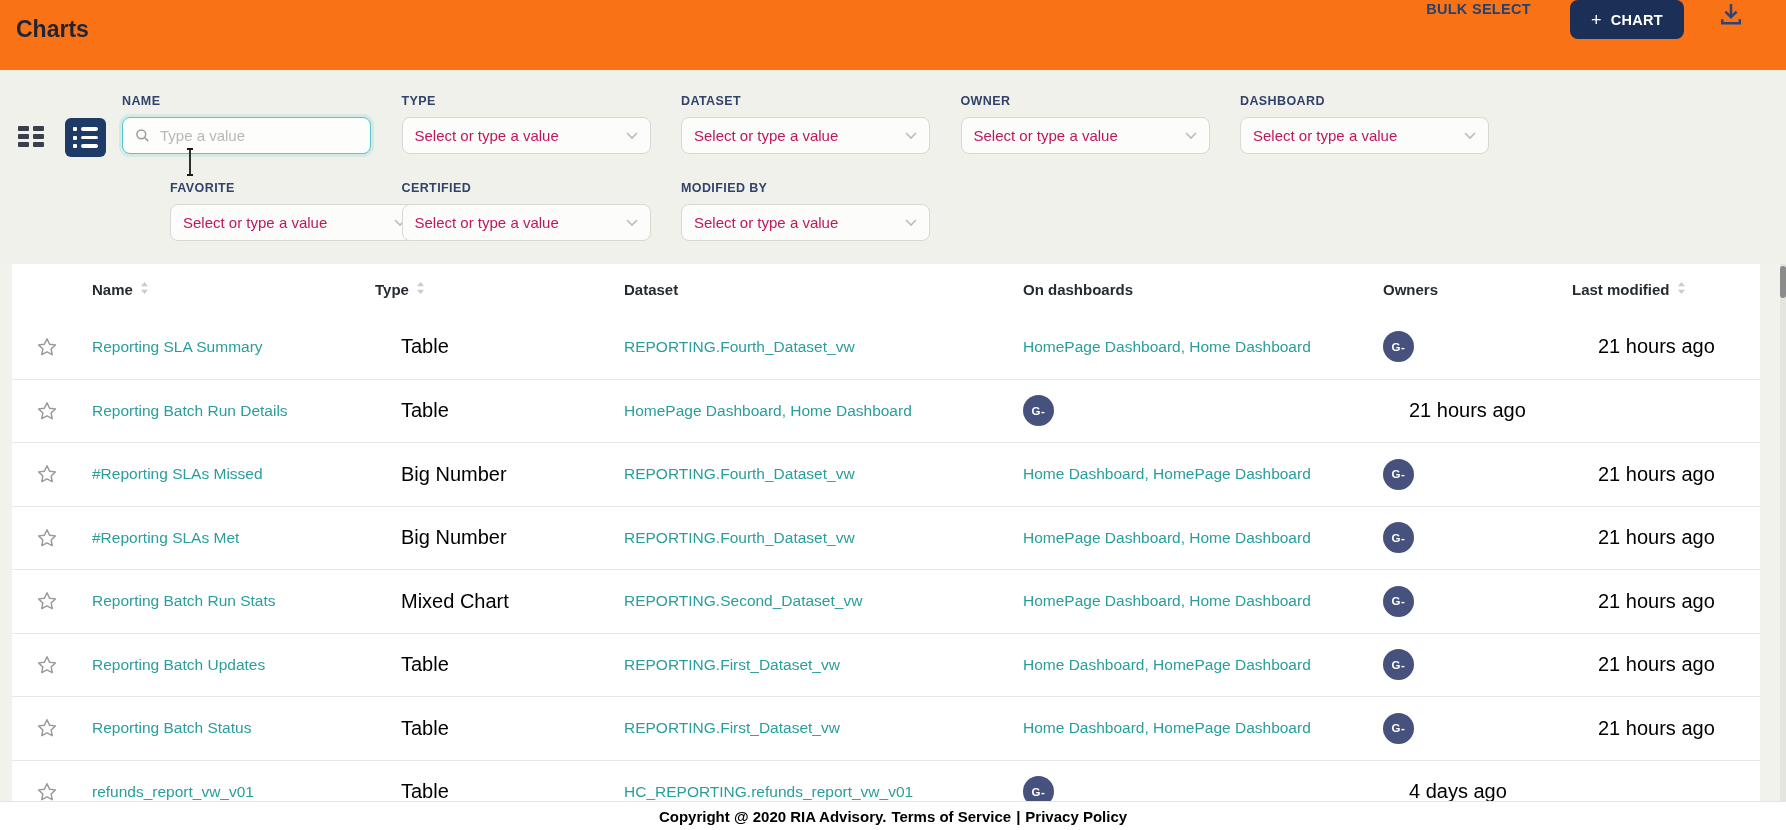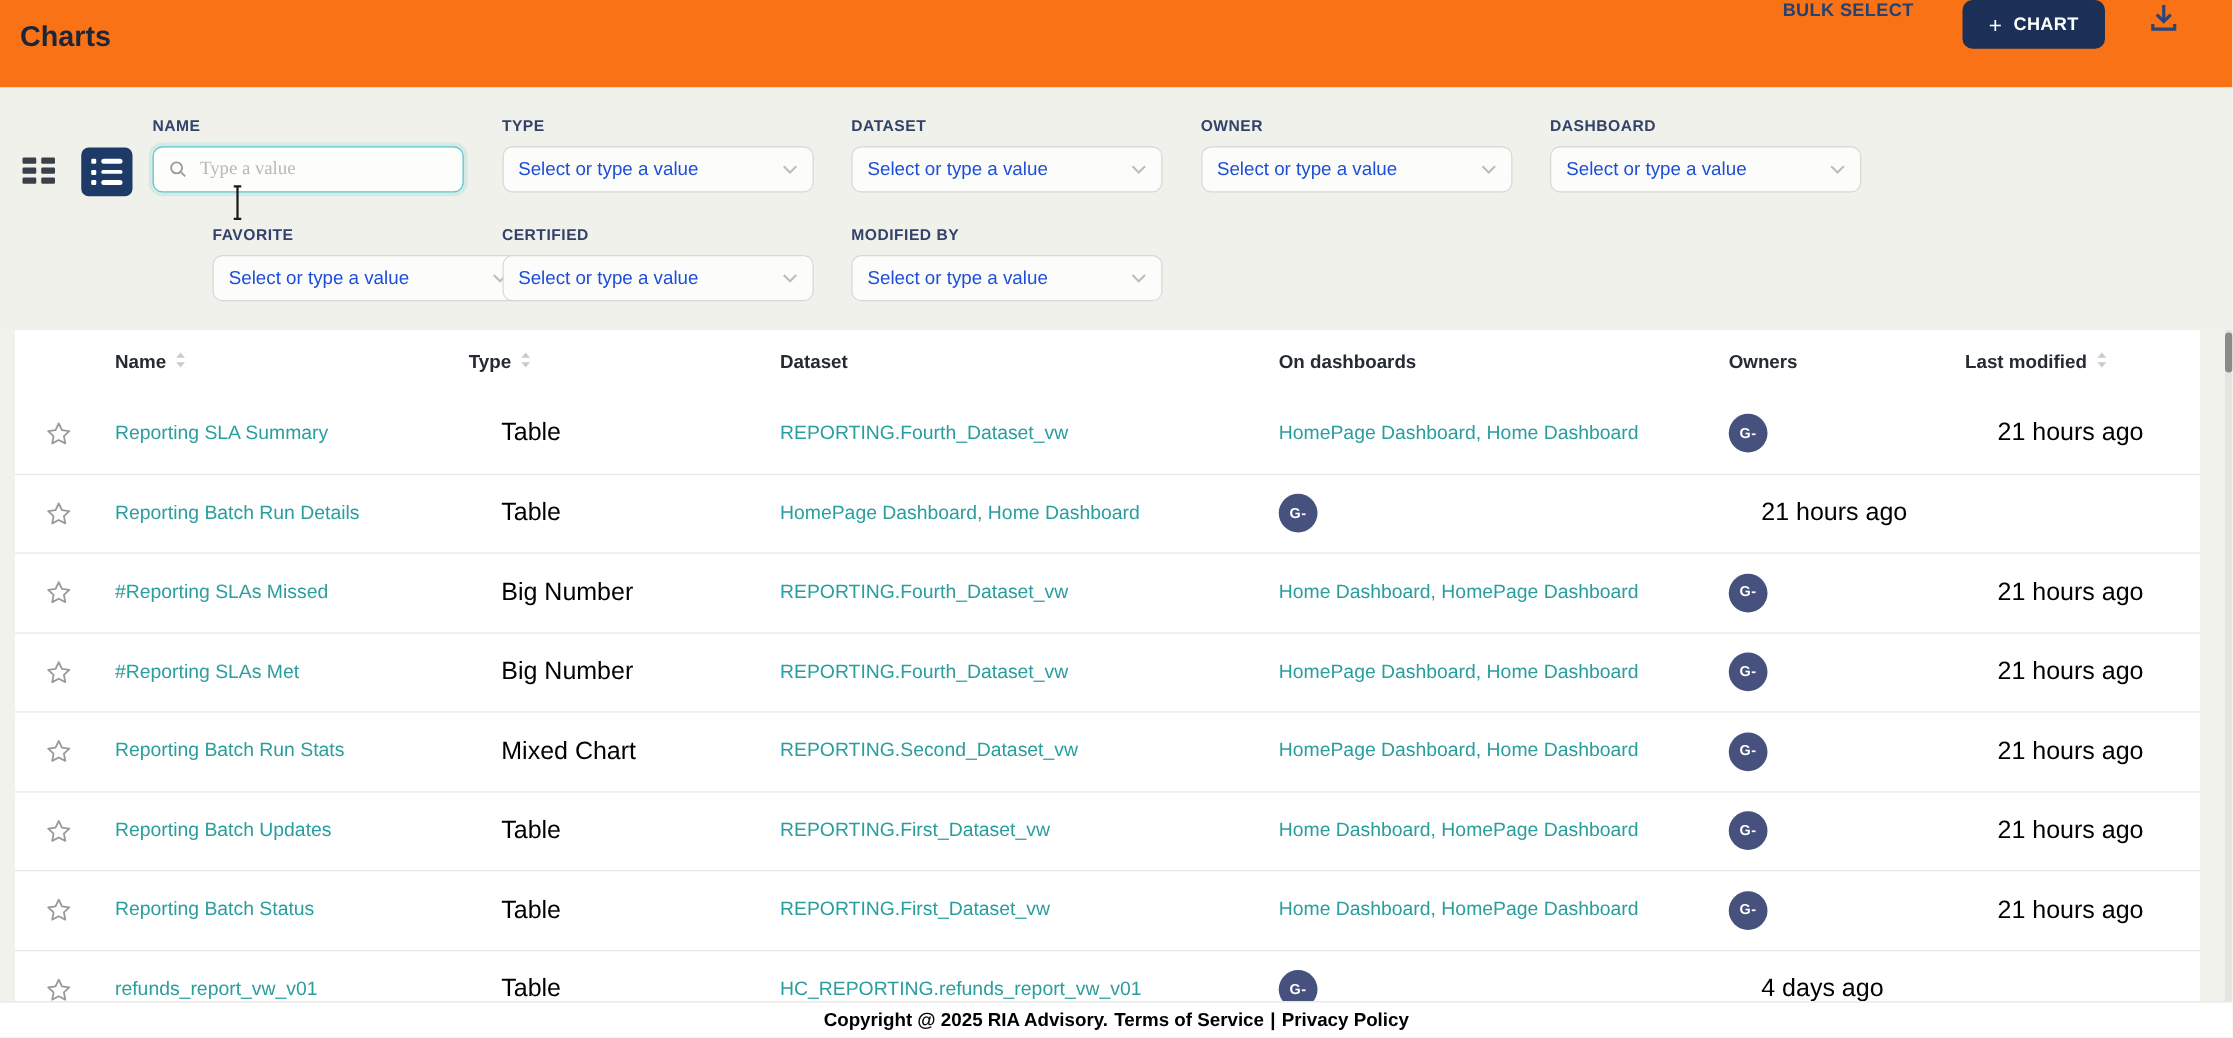--- a/index.html
+++ b/index.html
@@ -27,24 +27,24 @@
     display:flex;flex-direction:column;justify-content:center;gap:4.5px;padding:0 8px;}
   .list-view-btn .lrow{display:flex;align-items:center;gap:4px;}
   .list-view-btn .dot{width:4px;height:4px;background:#fff;border-radius:1px;flex:none;}
   .list-view-btn .bar{height:3.5px;background:#fff;border-radius:2px;flex:1;}
 
   .filter-block{position:absolute;width:249px;}
   .filter-label{font-size:12.5px;font-weight:600;color:#32426a;letter-spacing:.4px;margin-bottom:9px;}
   .control{width:249px;height:37px;border:1px solid #d8d8d4;border-radius:8px;background:#fcfcfa;
     display:flex;align-items:center;padding:0 12px;gap:8px;cursor:pointer;}
   .control.focused{border:1.5px solid #58c5cd;box-shadow:0 0 0 3px rgba(88,198,206,.18);background:#fdfdfc;}
-  .control input{border:none;outline:none;background:transparent;font-family:Liberation Serif, serif;font-size:15px;
+  .control input{border:none;outline:none;background:transparent;font-family:Liberation Sans, sans-serif;font-size:15px;
     color:#555;flex:1;min-width:0;}
   .control input::placeholder{color:#b8b8b4;}
-  .control .ph{flex:1;font-size:15px;color:#1d4ed8;white-space:nowrap;overflow:hidden;}
+  .control .ph{flex:1;font-size:15px;color:#be185d;white-space:nowrap;overflow:hidden;}
   .control svg{flex:none;}
 
   
   .table-card{position:absolute;left:12px;top:264px;width:1748px;height:537px;background:#ffffff;overflow:hidden;}
   .thead,.trow{display:grid;grid-template-columns:68px 283px 249px 399px 360px 189px auto;align-items:center;}
   .thead{height:51px;}
   .thead .cell{font-size:15px;font-weight:700;color:#262b33;display:flex;align-items:center;gap:7px;}
   .cell{padding-left:12px;min-width:0;}
   .cell.star-cell{padding-left:24px;}
   .trow{height:63.5px;border-top:1px solid #e7e7e3;}
@@ -445,17 +445,17 @@
         </div>
         <div class="cell "><span class="tcell">4 days ago</span></div>
       </div>
     </div>
 </div>
 
 <div class="scroll-track"></div>
 <div class="scroll-thumb"></div>
 
 <div class="footer">
-  <span>Copyright @ 2025 RIA Advisory.</span>
+  <span>Copyright @ 2020 RIA Advisory.</span>
   <a href="#">Terms of Service</a>
   <span>|</span>
   <a href="#">Privacy Policy</a>
 </div>
 
 </body></html>

